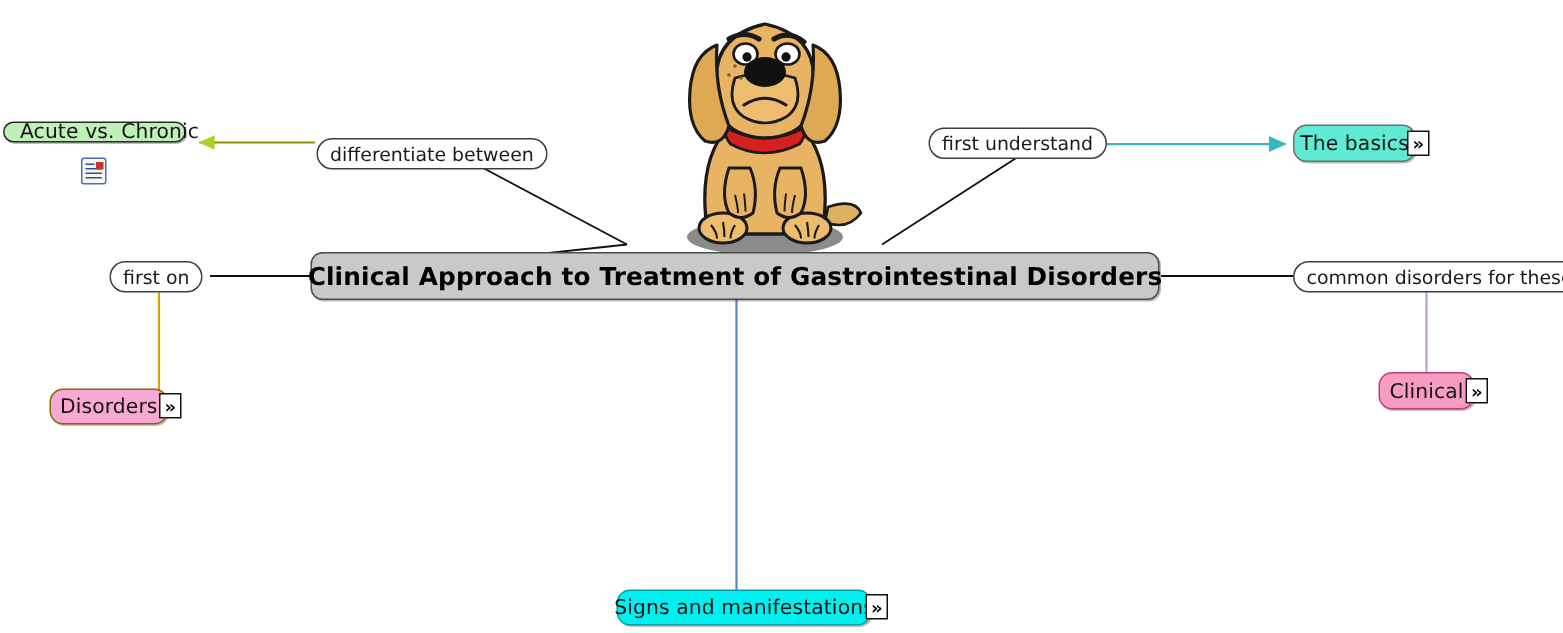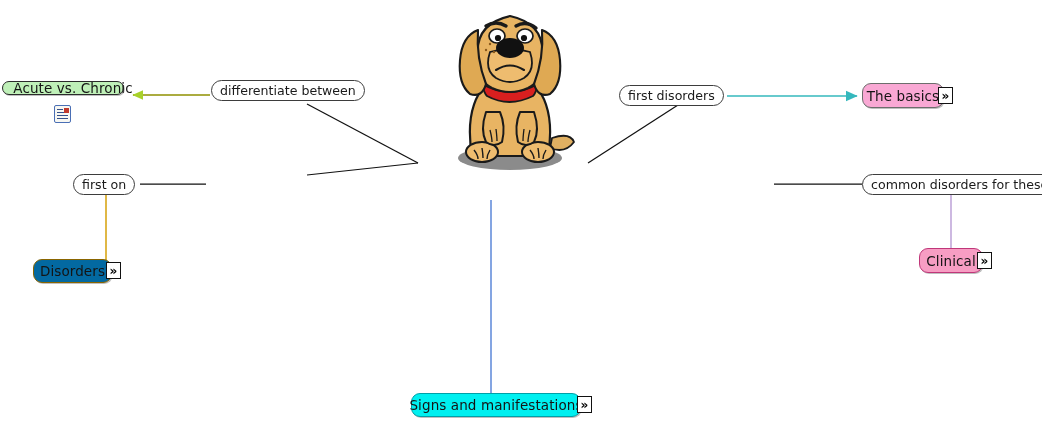--- a/index.html
+++ b/index.html
@@ -72,22 +72,22 @@
     padding: 0 8px;
   }
 
   
   .leaf {
     border-width: 1.4px;
     border-style: solid;
     box-shadow: 1px 1px 0 rgba(0,0,0,0.25);
   }
   .leaf-green  { background: #bff0b8; border-color: #2b2b2b; }
-  .leaf-gray   { background: #f9a8d4; border-color: #6d6d6d; }
-  .leaf-amber  { background: #0369a1; border-color: #8a6500; }
+  .leaf-gray   { background: #5eead4; border-color: #6d6d6d; }
+  .leaf-amber  { background: #f9a8d4; border-color: #8a6500; }
   .leaf-pink   { background: #f79dc3; border-color: #c0377a; }
   .leaf-cyan   { background: #00f0f0; border-color: #00a0a8; }
 
   
   .expander {
     position: absolute;
     width: 15px;
     height: 17px;
     box-sizing: border-box;
     background: #ffffff;
@@ -217,39 +217,42 @@
       <ellipse cx="86" cy="48" rx="14" ry="10" fill="#111111"></ellipse>
 
       <path d="M72,70 q14,-9 28,0" stroke="#1a1a1a" stroke-width="2.1" fill="none" stroke-linecap="round"></path>
 
       <circle cx="66" cy="44" r="1.2" fill="#8a5a1c"></circle>
       <circle cx="62" cy="50" r="1.2" fill="#8a5a1c"></circle>
       <circle cx="70" cy="52" r="1.2" fill="#8a5a1c"></circle>
     </svg>
   </div>
 
-
-  <div class="label-pill" style="left:211px; top:80px;">
+  <div class="node root-node">
+    <span>Clinical Approach to Treatment of Gastrointestinal Disorders</span>
+  </div>
+
+  <div class="label-pill" style="left:211px; top:92px;">
     <span>differentiate between</span>
   </div>
 
   <div class="node leaf leaf-green" style="left:2px; top:81px; width:122px; height:14px;padding-left:20px;">
     <span>Acute vs. Chronic</span>
   </div>
 
   <div class="note-icon" style="left:54px; top:105px;">
     <i class="l1"></i>
       <i class="l2"></i>
       <i class="l3"></i>
       <i class="l4"></i>
       <b></b>
   </div>
 
   <div class="label-pill" style="left:619px; top:85px;">
-    <span>first disorders</span>
+    <span>first understand</span>
   </div>
 
   <div class="node leaf leaf-gray" style="left:862px; top:83px; width:82px; height:25px;">
     <span>The basics</span>
   </div>
 
   <div class="expander" style="left:938px; top:87px;">
     <span>»</span>
   </div>
 

